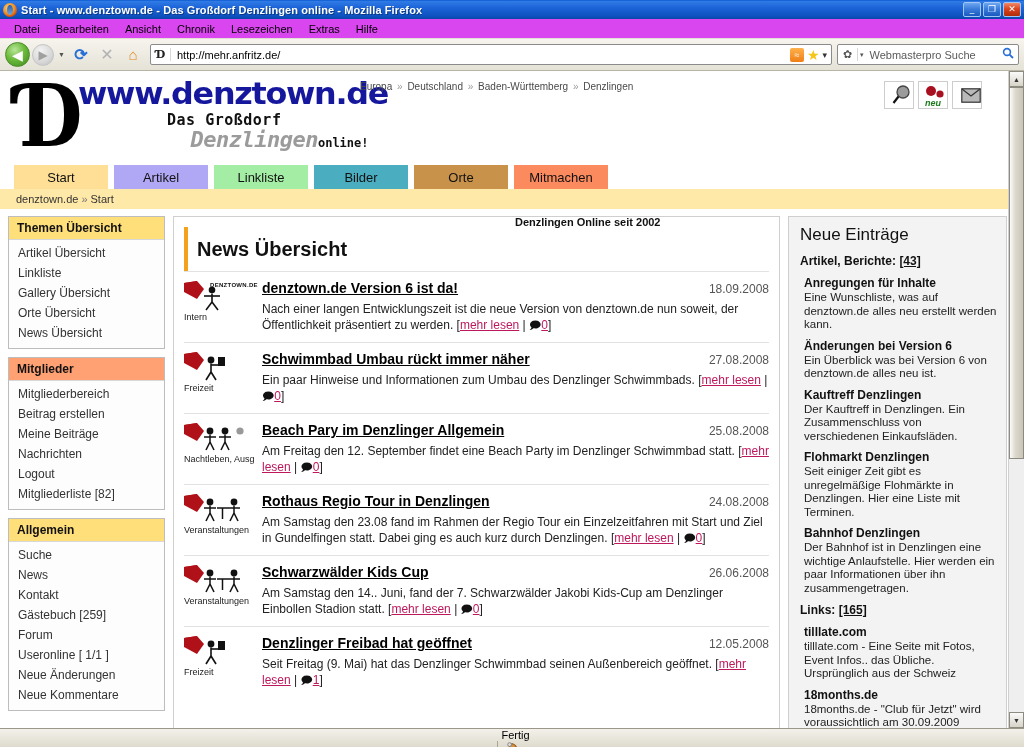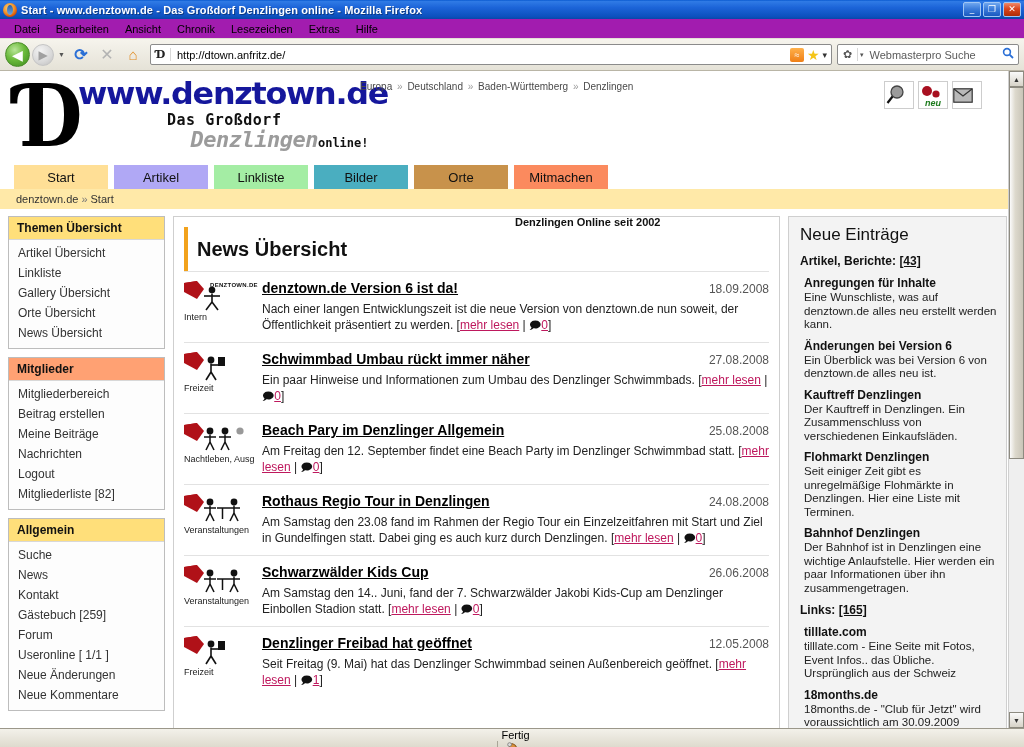--- a/index.html
+++ b/index.html
@@ -44,21 +44,21 @@
     border-radius: 2px;
     display: flex; align-items: center; justify-content: center;
     font-size: 9px; color: #fff; font-family: "DejaVu Sans", sans-serif;
     line-height: 1;
   }
   .win-btn.close { background: linear-gradient(to bottom, #f08a6a, #d9451e 45%, #ae2c09 100%); }
 
   
   .menubar {
     height: 20px;
-    background: #a21caf;
+    background: #d946ef;
     border-bottom: 1px solid #e3e0d5;
     display: flex; align-items: center;
     padding-left: 6px;
     font-size: 11px; color: #000;
   }
   .menubar .mi { padding: 2px 8px; white-space: nowrap; }
 
   
   .navbar {
     height: 32px;
@@ -188,21 +188,21 @@
   }
   .breadcrumb-geo .sep { color: #9a9a9a; padding: 0 2px; }
   .since-text {
     position: absolute; left: 515px; top: 145px;
     font-size: 11px; font-weight: bold; color: #111; text-align: center;
   }
   .head-icons { position: absolute; right: 26px; top: 10px; display: flex; gap: 4px; }
   .head-icon {
     width: 30px; height: 28px;
     border: 1px solid #cdcdcd; background: #fff;
-    display: flex; align-items: center; justify-content: flex-start;
+    display: flex; align-items: center; justify-content: flex-end;
     position: relative;
   }
   .icon-neu {
     position: absolute; bottom: 0px; left: 0; right: 0;
     font-size: 9px; color: #1c7a1c; font-style: italic; font-weight: bold;
     text-align: center; line-height: 9px;
   }
 
   
   .tabbar { height: 24px; background: #fff; display: flex; padding-left: 14px; gap: 6px; }
@@ -407,21 +407,21 @@
 <div class="navbar">
   <div class="nav-back">◀</div>
   <div class="nav-fwd">▶</div>
   <div class="nav-drop">▼</div>
   <div class="nav-icon nav-reload">⟳</div>
   <div class="nav-icon nav-stop">✕</div>
   <div class="nav-icon nav-home">⌂</div>
 
   <div class="urlbar">
     <div class="url-favicon">Ɗ</div>
-    <div class="url-text">http://dtown.anfritz.de/</div>
+    <div class="url-text">http://mehr.anfritz.de/</div>
     <div class="url-right">
       <div class="ico-rss">≈</div>
       <div class="ico-star">★</div>
       <div class="ico-dot">▾</div>
     </div>
   </div>
 
   <div class="searchbar">
     <div class="search-engine">✿</div>
     <div class="search-caret">▾</div>

